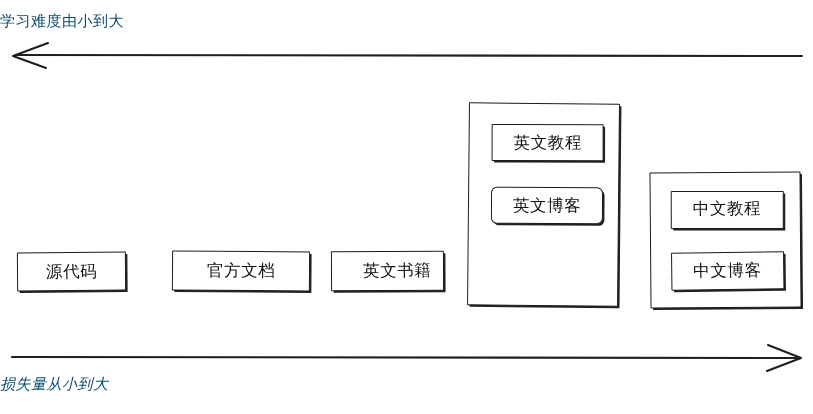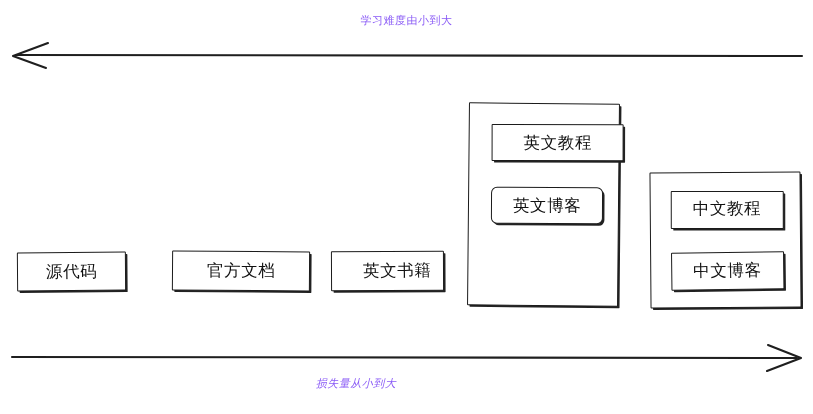--- a/index.html
+++ b/index.html
@@ -17,25 +17,24 @@
   }
   #canvas {
     position: absolute;
     left: 0;
     top: 0;
     width: 813px;
     height: 414px;
   }
   .axis-label {
     position: absolute;
-    font-size: 11px;
+    font-size: 15px;
     letter-spacing: 0.5px;
-    color: #8b5cf6;
+    color: #0c4a6e;
     white-space: nowrap;
-    text-align: center;
     line-height: 20px;
   }
   #top-axis-label {
     left: 0;
     top: 11px;
     width: 813px;
   }
   #bottom-axis-label {
     left: 0;
     top: 374px;
@@ -99,21 +98,21 @@
     </div>
     <div class="node-box tilt-b" style="left: 172px; top: 251px; width: 138px; height: 40px;">
       <span class="node-label">官方文档</span>
     </div>
     <div class="node-box tilt-c" style="left: 331px; top: 251px; width: 113px; height: 40px; padding-left: 20px;">
       <span class="node-label">英文书籍</span>
     </div>
   </div>
 <div id="groups-layer">
     <div class="group-box tilt-d" style="left: 468px; top: 103px; width: 151px; height: 203px;">
-      <div class="node-box tilt-a" style="left: 22px; top: 20px; width: 132px; height: 37px;">
+      <div class="node-box tilt-a" style="left: 22px; top: 20px; width: 112px; height: 37px;">
         <span class="node-label">英文教程</span>
       </div>
       <div class="node-box tilt-c" style="left: 22px; top: 83px; width: 112px; height: 37px; border-radius: 6px;">
         <span class="node-label">英文博客</span>
       </div>
     </div>
     <div class="group-box tilt-a" style="left: 650px; top: 172px; width: 151px; height: 136px;">
       <div class="node-box tilt-b" style="left: 20px; top: 18px; width: 113px; height: 38px; font-family: Liberation Mono, monospace;">
         <span class="node-label">中文教程</span>
       </div>

